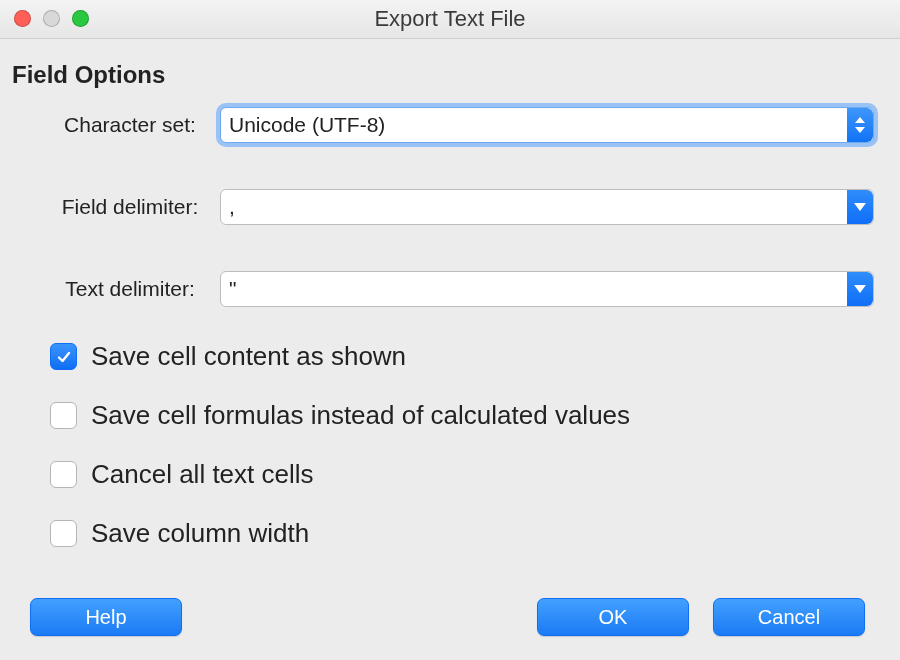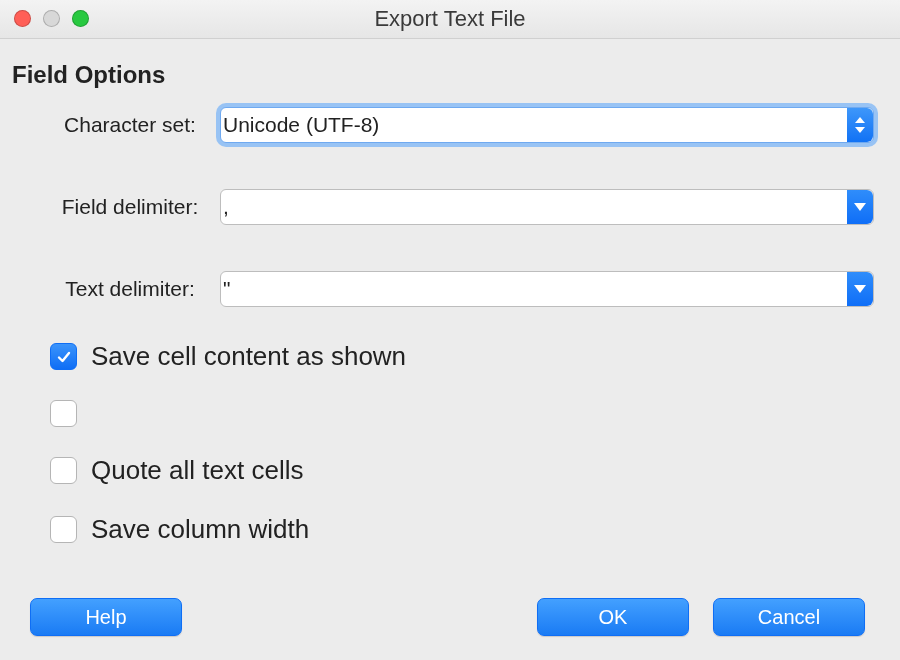--- a/index.html
+++ b/index.html
@@ -59,21 +59,21 @@
     text-align:center;
   }
   
   .select{
     flex:1;
     height:34px;
     background:#fff;
     border:1px solid #bdbdbd;
     border-radius:6px;
     display:flex;align-items:center;justify-content:space-between;
-    padding-left:2px;
+    padding-left:8px;
     font-size:21px;
     position:relative;
   }
   .select.focus{
     box-shadow:0 0 0 4px rgba(84,163,252,.55);
     border-color:#6fa9f0;
   }
   .select .cap{
     width:26px;height:100%;
     border-top-right-radius:6px;border-bottom-right-radius:6px;
@@ -184,25 +184,26 @@
       <div class="chk checked">
         <svg width="16" height="16" viewBox="0 0 16 16" fill="none">
             <path d="M3 8.5 L6.5 12 L13 4" stroke-width="2.4" stroke-linecap="round" stroke-linejoin="round"></path>
           </svg>
       </div>
       <span>Save cell content as shown</span>
     </div>
 
     <div class="checkrow">
       <div class="chk"></div>
+      <span>Save cell formulas instead of calculated values</span>
     </div>
 
     <div class="checkrow">
       <div class="chk"></div>
-      <span>Quote all text cells</span>
+      <span>Cancel all text cells</span>
     </div>
 
     <div class="checkrow">
       <div class="chk"></div>
       <span>Save column width</span>
     </div>
 
   </div>
 </div>
 

